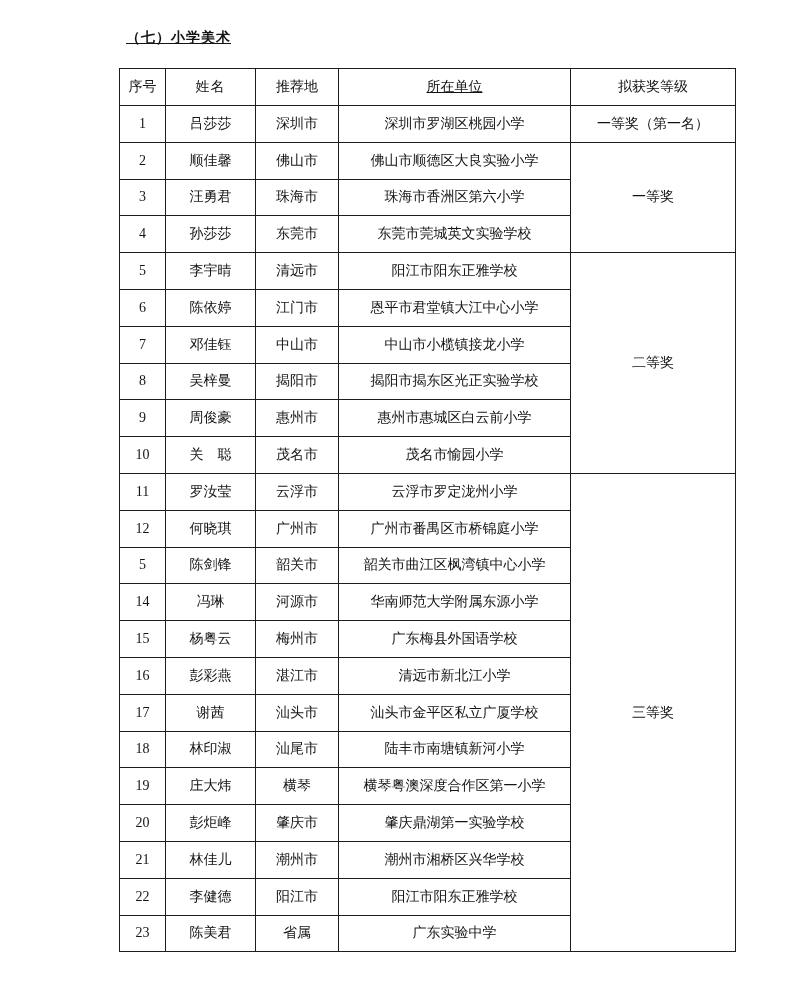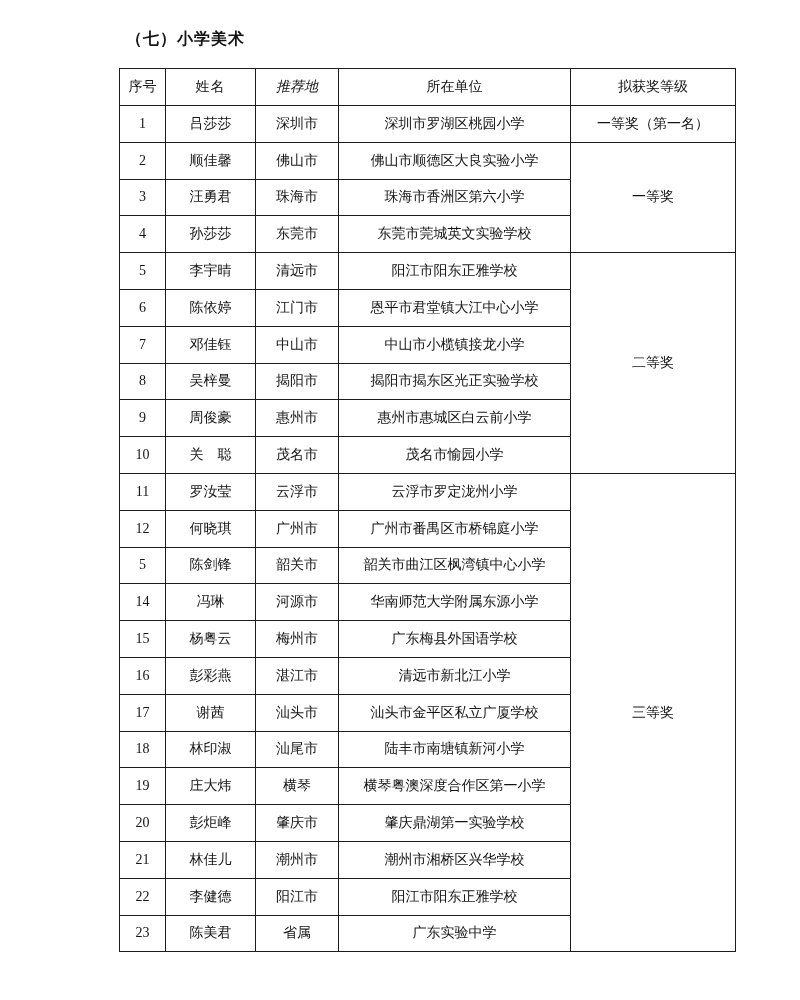--- a/index.html
+++ b/index.html
@@ -12,24 +12,25 @@
     width: 800px;
     height: 1000px;
     font-family: "Liberation Serif", "DejaVu Serif", serif;
     color: #141414;
     overflow: hidden;
   }
   .doc-title {
     position: absolute;
     left: 126px;
     top: 29px;
-    font-size: 16px;
+    font-size: 14px;
     font-weight: bold;
     letter-spacing: 1px;
     white-space: nowrap;
+    text-decoration: underline;
   }
   table.award-table {
     position: absolute;
     left: 119px;
     top: 68px;
     width: 616px;
     border-collapse: collapse;
     table-layout: fixed;
     padding-left: 36px;
   }
@@ -41,22 +42,22 @@
     text-align: center;
     vertical-align: middle;
     padding: 0 2px;
     overflow: hidden;
     white-space: nowrap;
   }
   .award-table thead tr { height: 37px; }
   .award-table tbody tr { height: 36.8px; }
   .c-no    { width: 46px; }
   .c-name  { width: 90px; letter-spacing: 1px; }
-  .c-place { width: 83px; font-style: italic; }
-  .c-org   { width: 232px; }
+  .c-place { width: 83px; }
+  .c-org   { width: 232px; text-decoration: underline; }
   .c-award { width: 165px; border-radius: 18px; }
 </style>
 </head>
 <body>
 
 <div class="doc-title">（七）小学美术</div>
 
 <table class="award-table">
   <colgroup>
     <col class="c-no">

